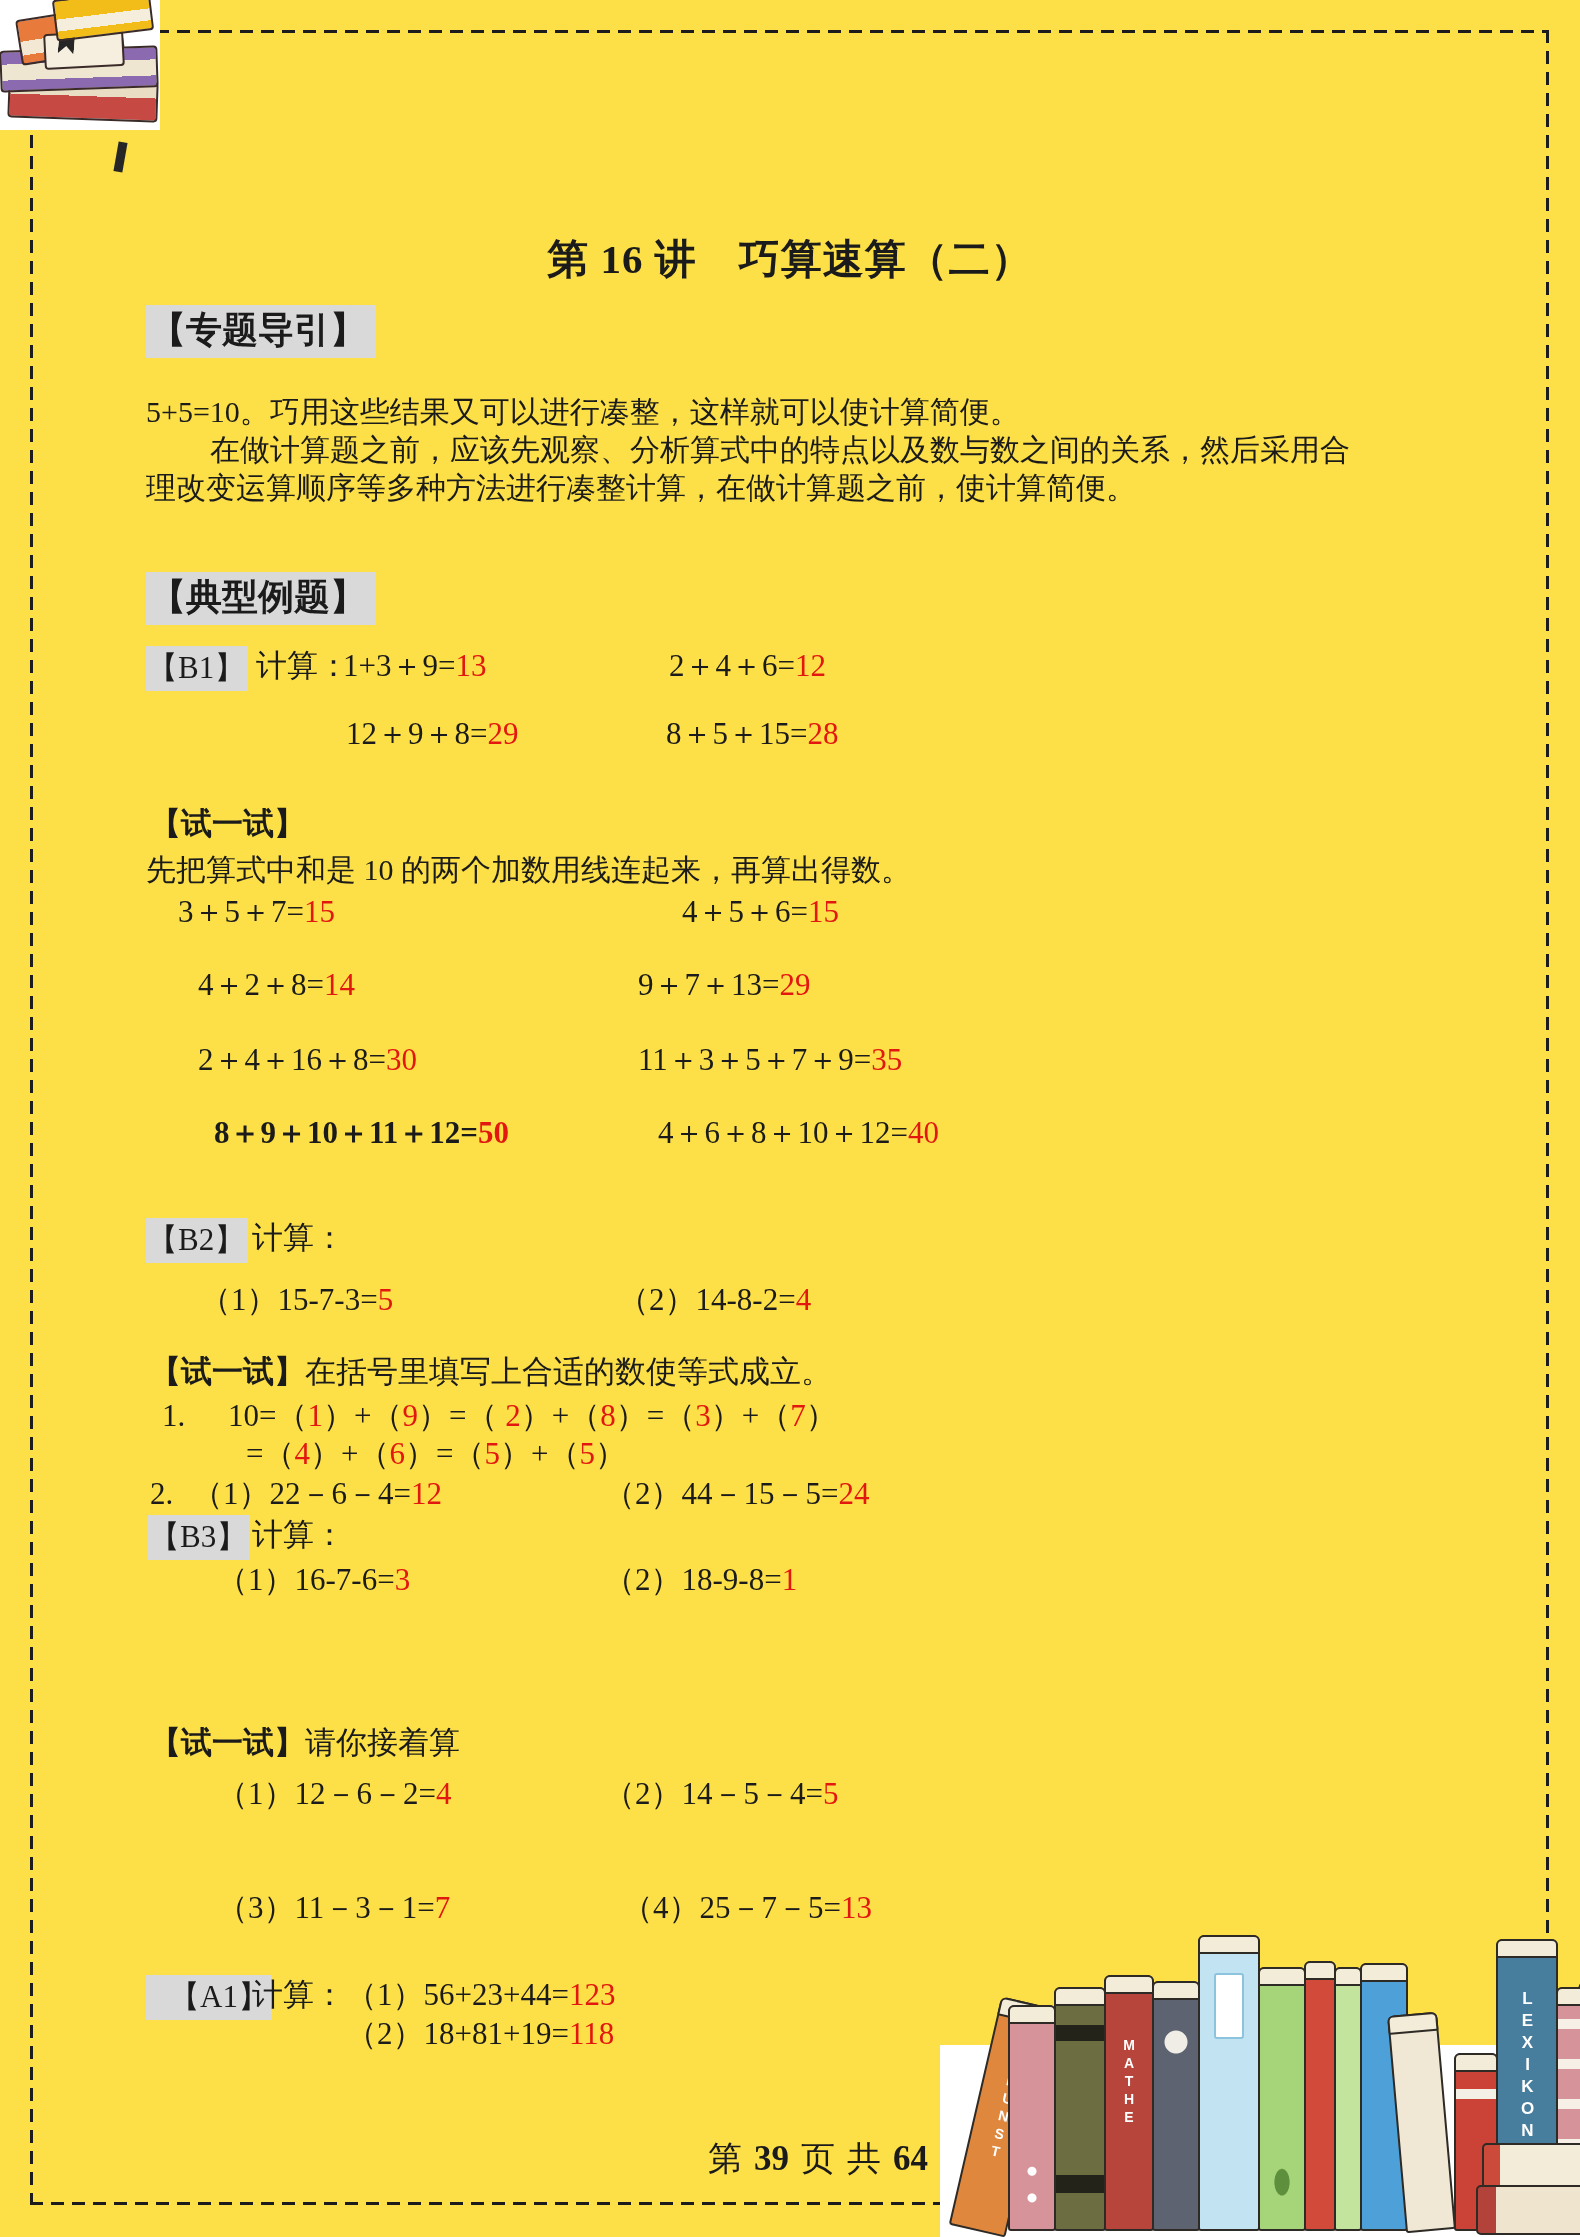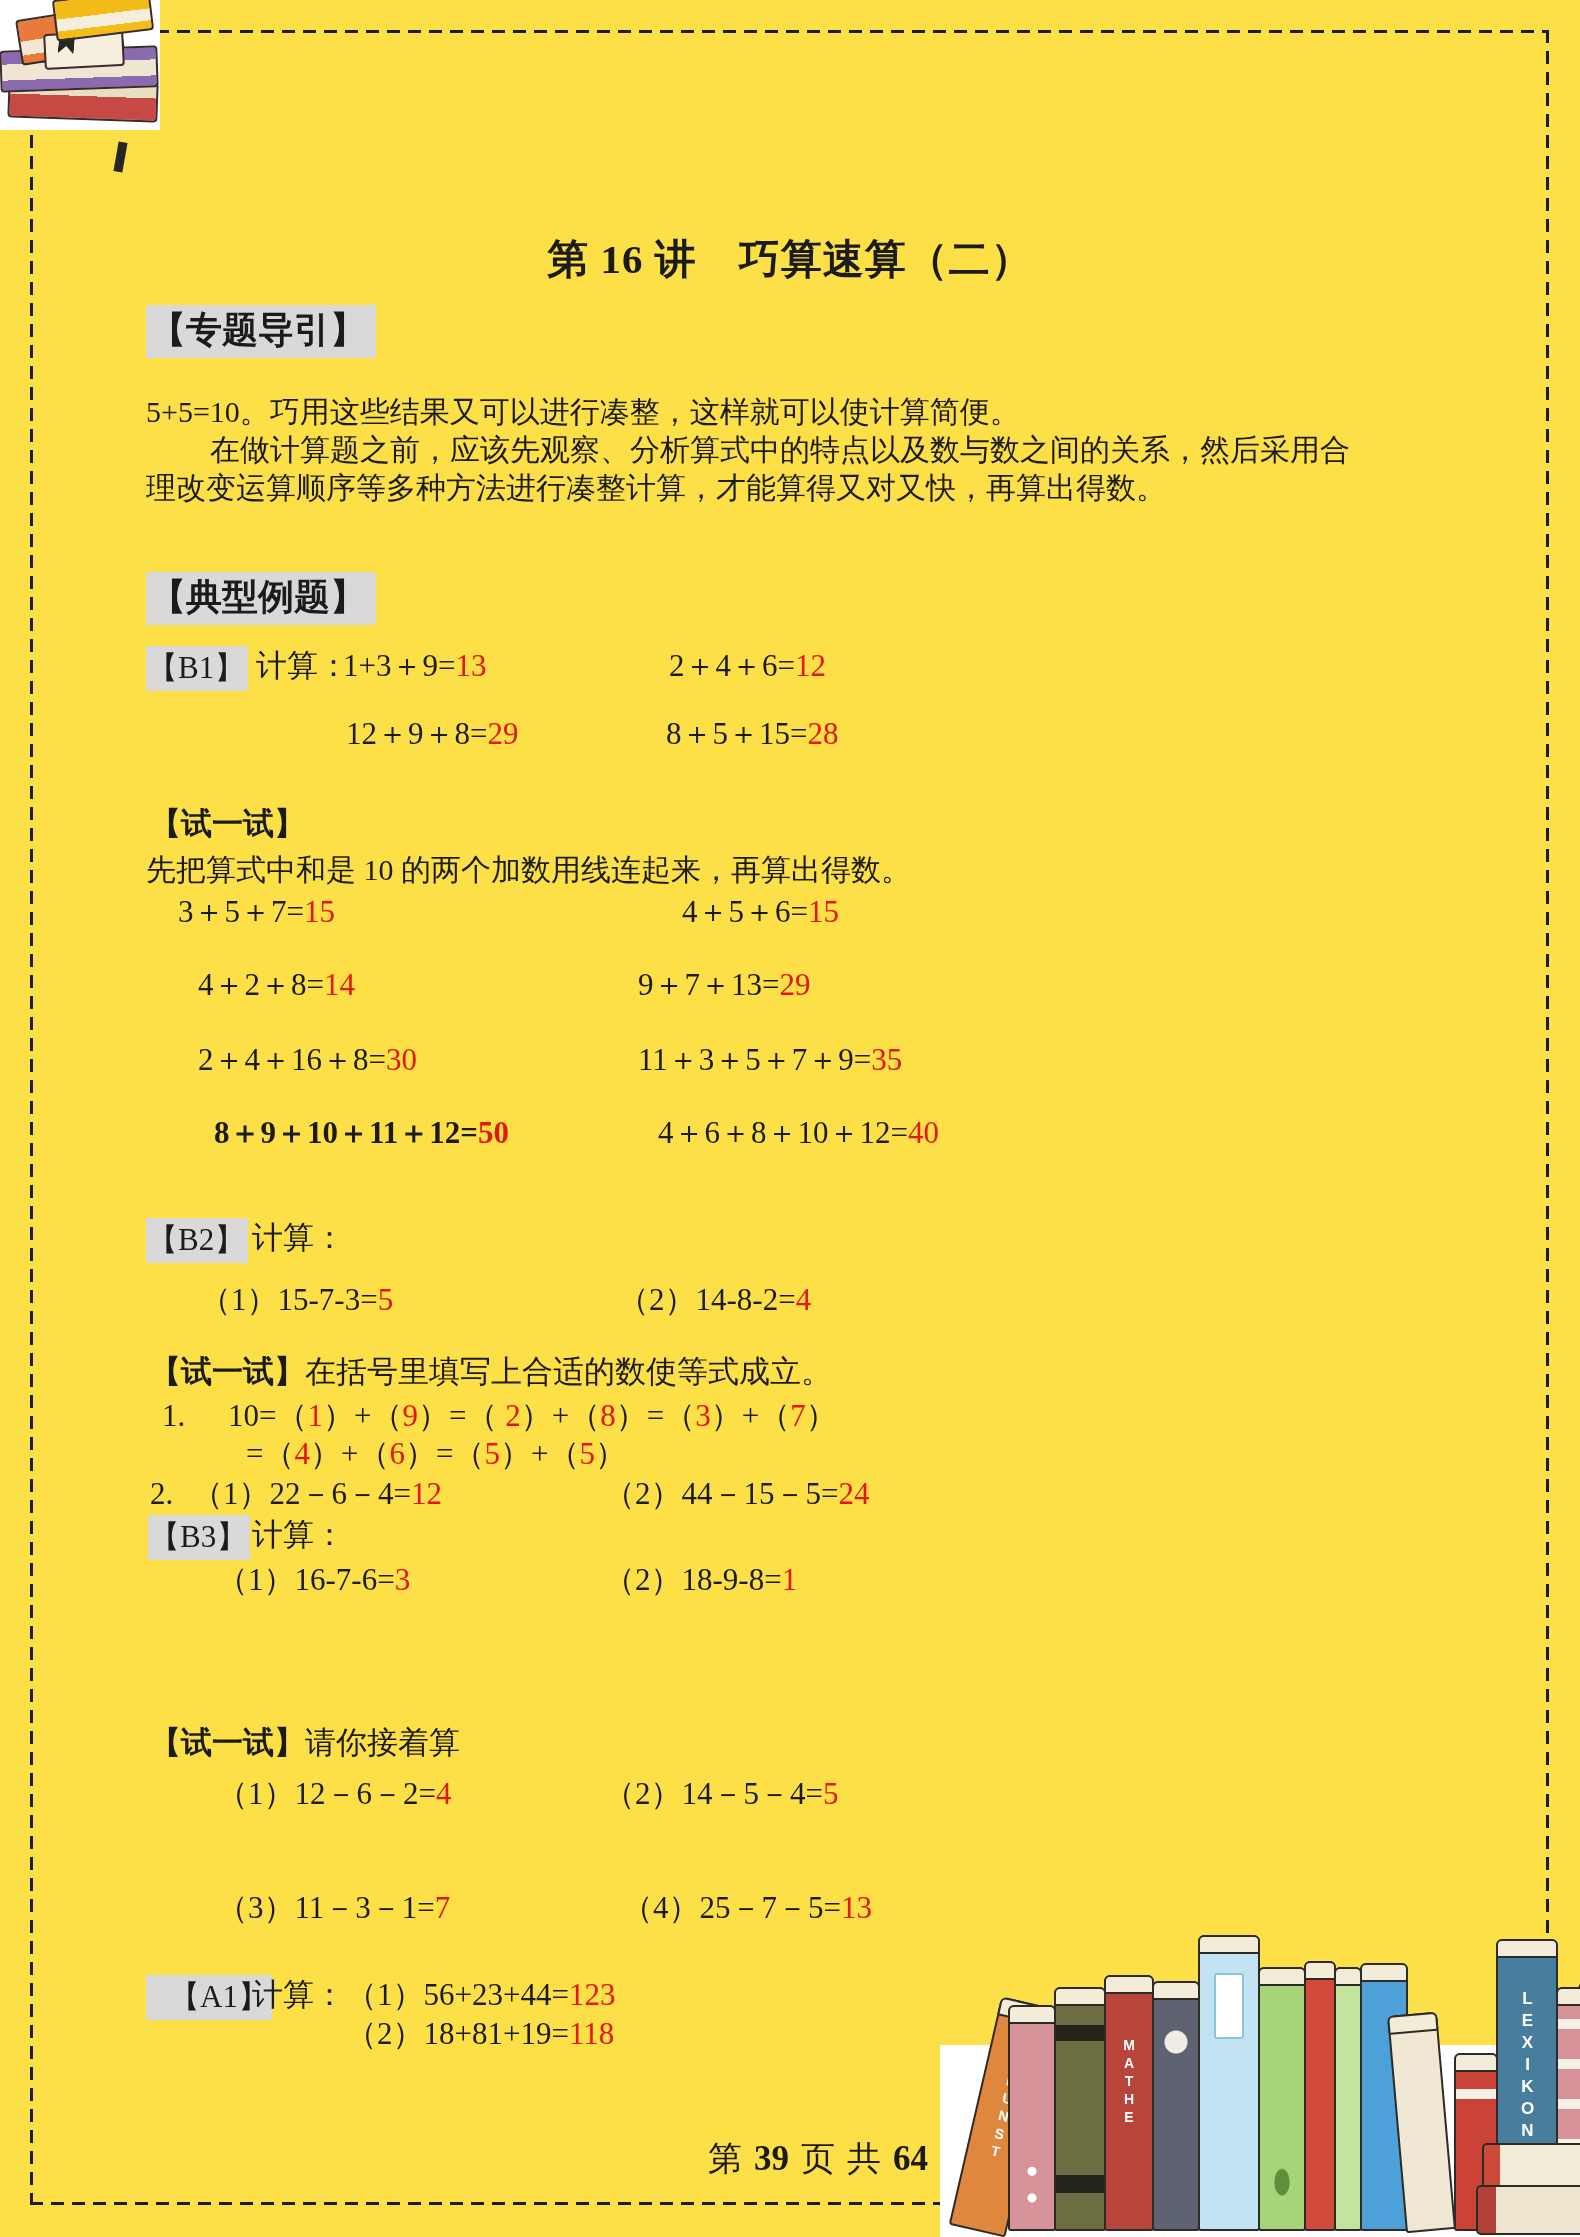--- a/index.html
+++ b/index.html
@@ -53,21 +53,21 @@
   <div class="bline h" style="left:30px;top:2202px;width:1519px;"></div>
   <div class="bline v" style="left:30px;top:30px;height:2175px;"></div>
   <div class="bline v" style="left:1546px;top:30px;height:2175px;"></div>
 
   <div class="title" style="top:232px;">第 16 讲　巧算速算（二）</div>
 
   <div class="sechdr" style="left:146px;top:305px;">【专题导引】</div>
   <div class="paras" style="left:146px;top:393px;width:1400px;">
     <div>5+5=10。巧用这些结果又可以进行凑整，这样就可以使计算简便。</div>
     <div class="indent">在做计算题之前，应该先观察、分析算式中的特点以及数与数之间的关系，然后采用合</div>
-    <div>理改变运算顺序等多种方法进行凑整计算，才能算得又对又快，再算出得数。</div>
+    <div>理改变运算顺序等多种方法进行凑整计算，在做计算题之前，使计算简便。</div>
   </div>
 
   <div class="sechdr" style="left:146px;top:572px;">【典型例题】</div>
 
   <div class="row" style="top:646px;">
     <span class="cell blabel" style="left:146px;">【B1】</span>
     <span class="cell" style="left:256px;">计算：</span>
     <span class="cell" style="left:343px;"><span>1+3＋9=</span><span class="ans">13</span></span>
     <span class="cell" style="left:669px;"><span>2＋4＋6=</span><span class="ans">12</span></span>
   </div>

